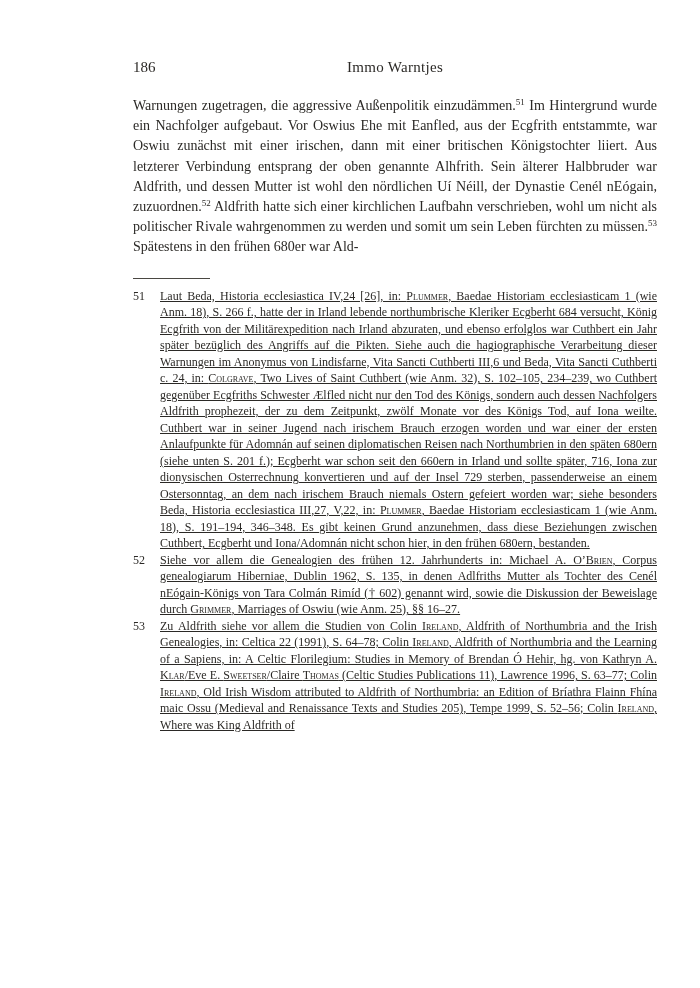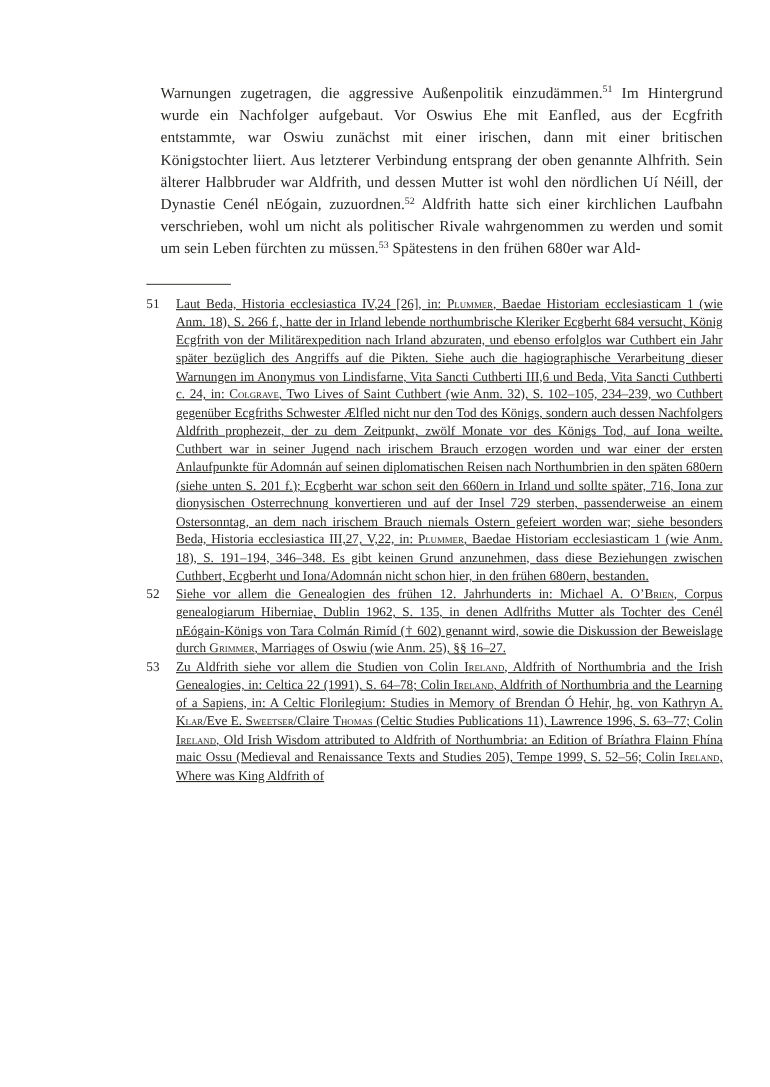--- a/index.html
+++ b/index.html
@@ -33,21 +33,20 @@
   .running-head {
     text-align: center;
     letter-spacing: 0.3px;
   }
   .body-text {
     margin-top: 18px;
     font-size: 14px;
     line-height: 20.2px;
     text-align: justify;
     text-justify: inter-word;
-    margin-left: 13px;
   }
   .sup {
     font-size: 9px;
     position: relative;
     top: -5px;
     line-height: 0;
   }
   .fn-sep {
     margin-top: 20px;
     margin-bottom: 9px;
@@ -63,20 +62,24 @@
   .fn-num { flex: 0 0 27px; width: 27px; }
   .fn-text { flex: 1 1 auto; text-align: justify; text-justify: inter-word; text-decoration: underline; }
   .smallcaps { font-variant: small-caps; }
 </style>
 </head>
 <body>
 
 <div class="page">
   <div class="type-area">
 
+    <div class="page-header">
+      <span class="page-number">186</span>
+      <div class="running-head">Immo Warntjes</div>
+    </div>
 
     <p class="body-text"><span>Warnungen zugetragen, die aggressive Außenpolitik einzudämmen.</span><span class="sup">51</span><span> Im Hintergrund wurde ein Nachfolger aufgebaut. Vor Oswius Ehe mit Eanfled, aus der Ecgfrith entstammte, war Oswiu zunächst mit einer irischen, dann mit einer britischen Königstochter liiert. Aus letzterer Verbindung entsprang der oben genannte Alhfrith. Sein älterer Halbbruder war Aldfrith, und dessen Mutter ist wohl den nördlichen Uí Néill, der Dynastie Cenél nEógain, zuzuordnen.</span><span class="sup">52</span><span> Aldfrith hatte sich einer kirchlichen Laufbahn verschrieben, wohl um nicht als politischer Rivale wahrgenommen zu werden und somit um sein Leben fürchten zu müssen.</span><span class="sup">53</span><span> Spätestens in den frühen 680er war Ald-</span></p>
 
     <div class="fn-sep"></div>
 
     <div class="footnotes">
 
       <div class="footnote">
         <div class="fn-num">51</div>
         <div class="fn-text"><span>Laut Beda, Historia ecclesiastica IV,24 [26], in: </span><span class="smallcaps">Plummer</span><span>, Baedae Historiam ecclesiasticam 1 (wie Anm. 18), S. 266 f., hatte der in Irland lebende northumbrische Kleriker Ecgberht 684 versucht, König Ecgfrith von der Militärexpedition nach Irland abzuraten, und ebenso erfolglos war Cuthbert ein Jahr später bezüglich des Angriffs auf die Pikten. Siehe auch die hagiographische Verarbeitung dieser Warnungen im Anonymus von Lindisfarne, Vita Sancti Cuthberti III,6 und Beda, Vita Sancti Cuthberti c. 24, in: </span><span class="smallcaps">Colgrave</span><span>, Two Lives of Saint Cuthbert (wie Anm. 32), S. 102–105, 234–239, wo Cuthbert gegenüber Ecgfriths Schwester Ælfled nicht nur den Tod des Königs, sondern auch dessen Nachfolgers Aldfrith prophezeit, der zu dem Zeitpunkt, zwölf Monate vor des Königs Tod, auf Iona weilte. Cuthbert war in seiner Jugend nach irischem Brauch erzogen worden und war einer der ersten Anlaufpunkte für Adomnán auf seinen diplomatischen Reisen nach Northumbrien in den späten 680ern (siehe unten S. 201 f.); Ecgberht war schon seit den 660ern in Irland und sollte später, 716, Iona zur dionysischen Osterrechnung konvertieren und auf der Insel 729 sterben, passenderweise an einem Ostersonntag, an dem nach irischem Brauch niemals Ostern gefeiert worden war; siehe besonders Beda, Historia ecclesiastica III,27, V,22, in: </span><span class="smallcaps">Plummer</span><span>, Baedae Historiam ecclesiasticam 1 (wie Anm. 18), S. 191–194, 346–348. Es gibt keinen Grund anzunehmen, dass diese Beziehungen zwischen Cuthbert, Ecgberht und Iona/Adomnán nicht schon hier, in den frühen 680ern, bestanden.</span></div>

